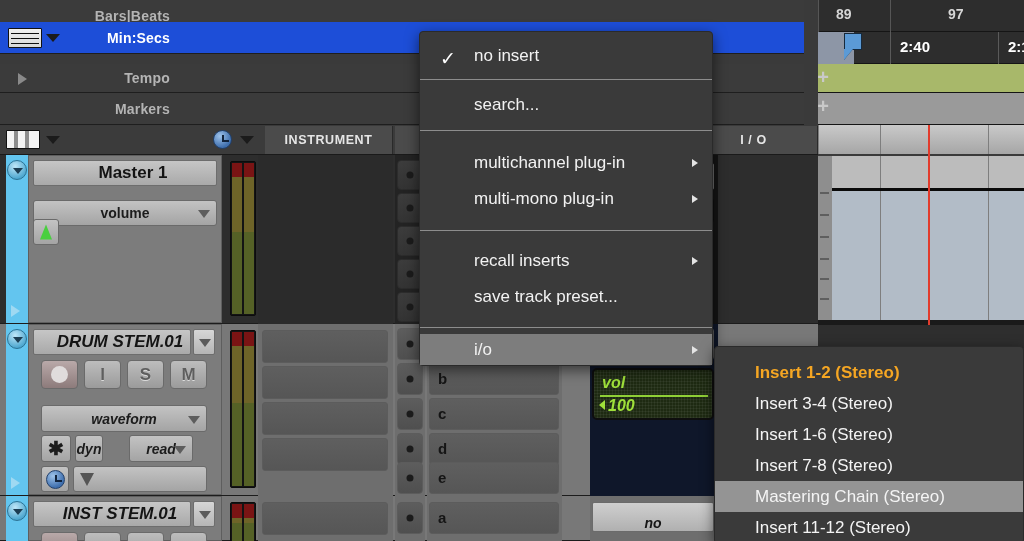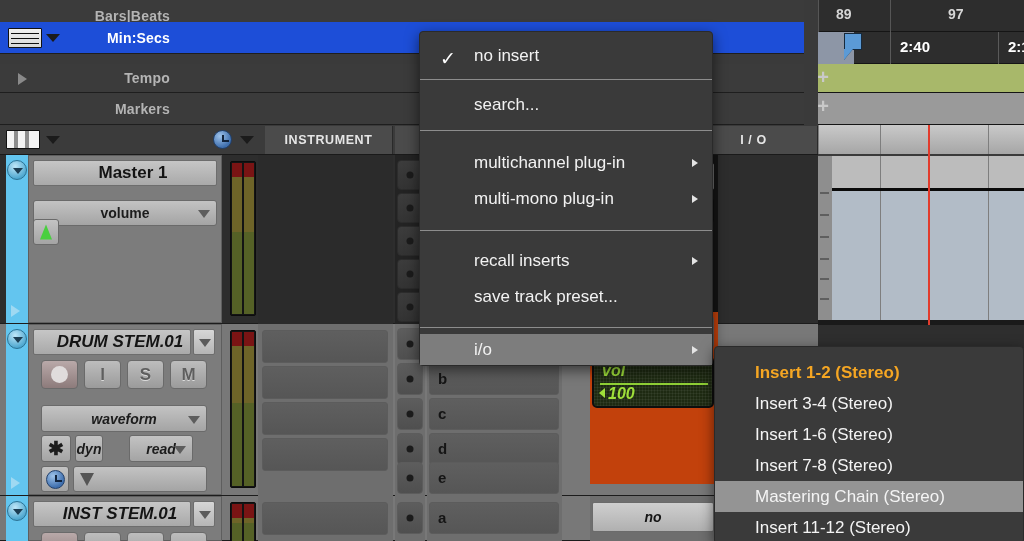--- a/index.html
+++ b/index.html
@@ -506,31 +506,31 @@
 
     <div class="colpanel" style="left:332px; top:0px; width:128px; height:169px; background:#141414;">
       <div class="iobtn" style="left:2px; top:8px; width:122px; height:27px;">
         <span>1-2</span>
         <span class="pin"></span>
       </div>
       <div class="lcd" style="left:2px; top:42px; width:122px; height:27px;">
         <span class="big">0.0</span>
       </div>
     </div>
-    <div class="colpanel" style="left:332px; top:157px; width:128px; height:172px; background:#c2410c;">
+    <div class="colpanel" style="left:332px; top:169px; width:128px; height:172px; background:#0f172a;">
       <div class="slot" style="left:2px; top:4px; width:122px; height:32px;"></div>
       <div class="lcd" style="left:2px; top:44px; width:122px; height:52px;">
         <span class="vl">vol</span>
         <span class="hr"></span>
         <span class="lt"></span>
         <span class="vv">100</span>
       </div>
     </div>
     <div class="colpanel" style="left:332px; top:341px; width:128px; height:45px; background:#6e6e6e;">
-      <div class="iobtn ital" style="left:2px; top:6px; width:122px; height:30px;">
+      <div class="iobtn ital" style="left:2px; top:6px; width:122px; height:30px;align-items:flex-end;">
         <span>no</span>
       </div>
     </div>
   </div>
 
   <div class="menu" style="left:419px; top:31px; width:294px;">
     <div class="mi" style="height:47px;">
       <span class="chk">✓</span>
       <span>no insert</span>
     </div>

